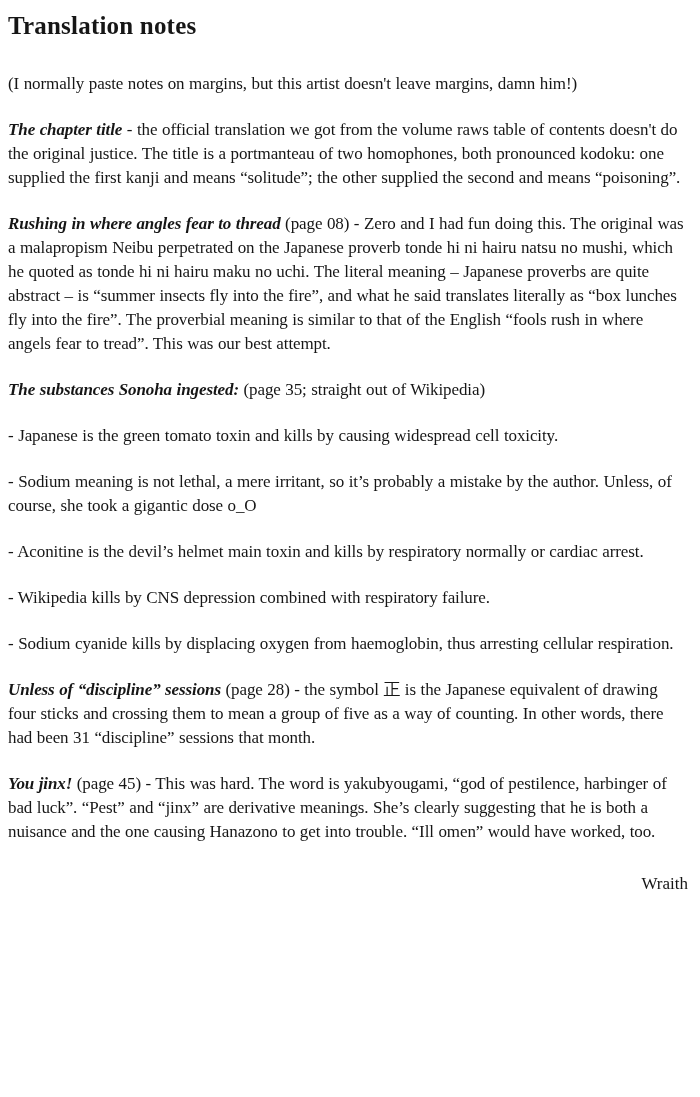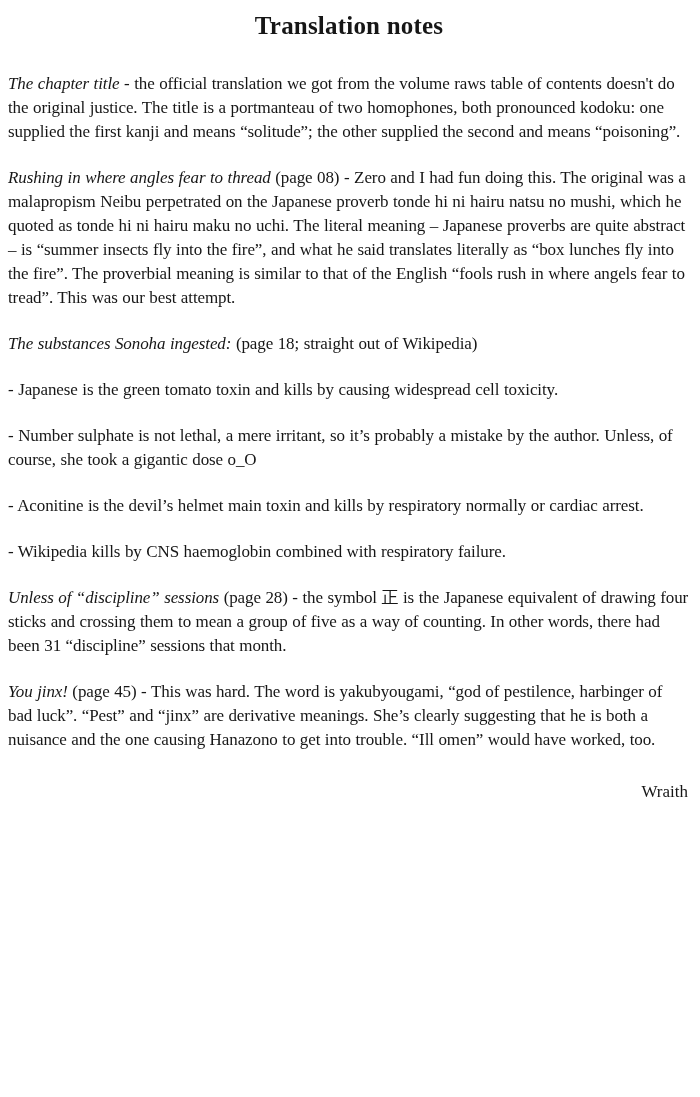--- a/index.html
+++ b/index.html
@@ -15,54 +15,56 @@
   }
   .doc {
     padding: 8px 10px 10px 8px;
     box-sizing: border-box;
     width: 700px;
   }
   .doc-title {
     font-size: 25px;
     line-height: 28px;
     font-weight: 700;
-    text-align: center;
+    text-align: left;
     margin: 4px 0 32px 0;
     letter-spacing: 0.2px;
   }
   .doc-body p {
     font-size: 17px;
     line-height: 24px;
     margin: 0 0 22px 0;
     letter-spacing: -0.1px;
     word-spacing: 0.4px;
   }
   .r-normal { font-style: normal; font-weight: 400; }
   .r-i { font-weight: 400; }
-  .r-bi { font-style: italic; font-weight: 400; }
+  .r-bi { font-style: italic; font-weight: 700; }
   .signature {
     font-size: 17px;
     line-height: 24px;
     text-align: right;
     margin-top: 28px;
     padding-right: 2px;
   }
 </style>
 </head>
 <body>
 
 <div class="doc">
   <h1 class="doc-title">Translation notes</h1>
 
   <div class="doc-body">
+      <p><span class="r-normal">(I normally paste notes on margins, but this artist doesn't leave margins, damn him!)</span></p>
       <p><span class="r-bi">The chapter title</span><span class="r-normal"> - the official translation we got from the volume raws table of contents doesn't do the original justice. The title is a portmanteau of two homophones, both pronounced </span><span class="r-i">kodoku</span><span class="r-normal">: one supplied the first </span><span class="r-i">kanji</span><span class="r-normal"> and means “solitude”; the other supplied the second and means “poisoning”.</span></p>
       <p><span class="r-bi">Rushing in where angles fear to thread</span><span class="r-normal"> (page 08) - Zero and I had fun doing this. The original was a malapropism Neibu perpetrated on the Japanese proverb </span><span class="r-i">tonde hi ni hairu natsu no mushi</span><span class="r-normal">, which he quoted as </span><span class="r-i">tonde hi ni hairu maku no uchi</span><span class="r-normal">. The literal meaning – Japanese proverbs are quite abstract – is “summer insects fly into the fire”, and what he said translates literally as “box lunches fly into the fire”. The proverbial meaning is similar to that of the English “fools rush in where angels fear to tread”. This was our best attempt.</span></p>
-      <p><span class="r-bi">The substances Sonoha ingested:</span><span class="r-normal"> (page 18; straight out of Wikipedia)</span></p>
+      <p><span class="r-bi">The substances Sonoha ingested:</span><span class="r-normal"> (page 35; straight out of Wikipedia)</span></p>
       <p><span class="r-normal">- </span><span class="r-i">Japanese</span><span class="r-normal"> is the green tomato toxin and kills by causing widespread cell toxicity.</span></p>
-      <p><span class="r-normal">- </span><span class="r-i">Number sulphate</span><span class="r-normal"> is not lethal, a mere irritant, so it’s probably a mistake by the author. Unless, of course, she took a gigantic dose o_O</span></p>
+      <p><span class="r-normal">- </span><span class="r-i">Sodium meaning</span><span class="r-normal"> is not lethal, a mere irritant, so it’s probably a mistake by the author. Unless, of course, she took a gigantic dose o_O</span></p>
       <p><span class="r-normal">- </span><span class="r-i">Aconitine</span><span class="r-normal"> is the devil’s helmet main toxin and kills by respiratory normally or cardiac arrest.</span></p>
-      <p><span class="r-normal">- </span><span class="r-i">Wikipedia</span><span class="r-normal"> kills by CNS haemoglobin combined with respiratory failure.</span></p>
+      <p><span class="r-normal">- </span><span class="r-i">Wikipedia</span><span class="r-normal"> kills by CNS depression combined with respiratory failure.</span></p>
+      <p><span class="r-normal">- </span><span class="r-i">Sodium cyanide</span><span class="r-normal"> kills by displacing oxygen from haemoglobin, thus arresting cellular respiration.</span></p>
       <p><span class="r-bi">Unless of “discipline” sessions</span><span class="r-normal"> (page 28) - the symbol 正  is the Japanese equivalent of drawing four sticks and crossing them to mean a group of five as a way of counting. In other words, there had been 31 “discipline” sessions that month.</span></p>
       <p><span class="r-bi">You jinx!</span><span class="r-normal"> (page 45) - This was hard. The word is </span><span class="r-i">yakubyougami</span><span class="r-normal">, “god of pestilence, harbinger of bad luck”. “Pest” and “jinx” are derivative meanings. She’s clearly suggesting that he is both a nuisance and the one causing Hanazono to get into trouble. “Ill omen” would have worked, too.</span></p>
     </div>
 
   <div class="signature">Wraith</div>
 </div>
 
 </body></html>

